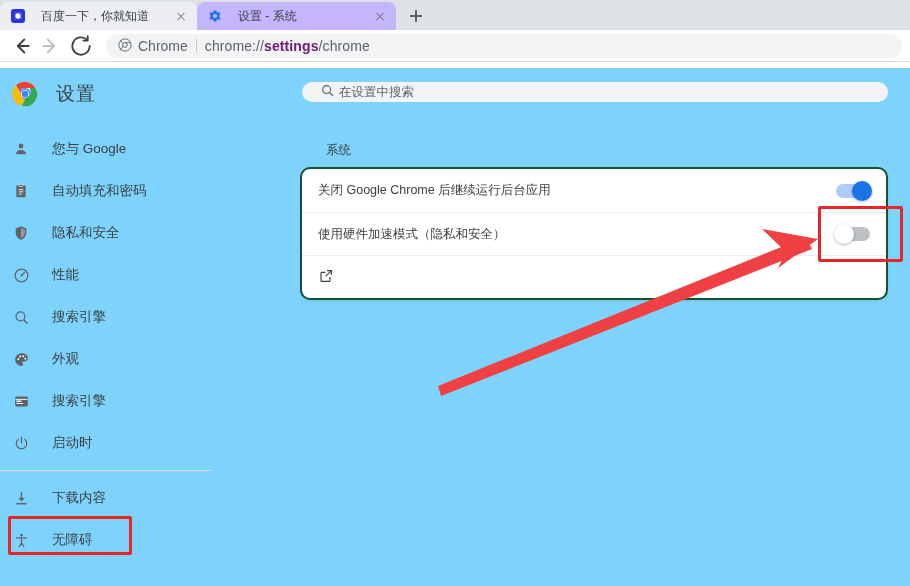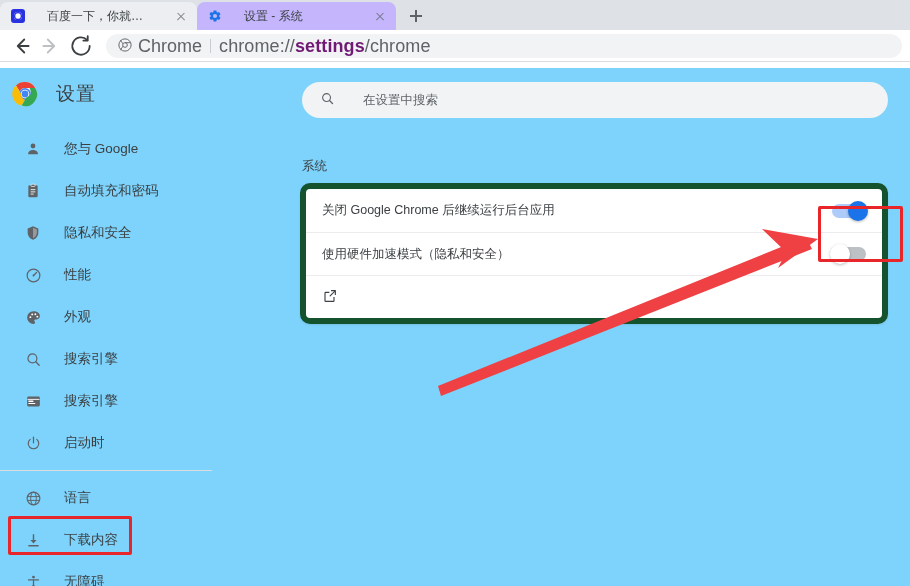--- a/index.html
+++ b/index.html
@@ -11,21 +11,21 @@
   }
   #app { position: relative; width: 910px; height: 586px; background:#fff; }
 
   
   .tabstrip {
     position: absolute; left:0; top:0; width:910px; height:30px;
     background:#dee1e6;
     display:flex; align-items:flex-end;
   }
   .tab {
-    height:28px; display:flex; align-items:center; gap:22px;
+    height:28px; display:flex; align-items:center; gap:16px;
     padding:0 8px 0 11px; font-size:12px; color:#3c4043;
     border-radius:8px 8px 0 0; position:relative; white-space:nowrap;
   }
   .tab.inactive { background:#eceef1; width:197px; }
   .tab.active   { background:#c4b5fd; width:199px; }
   .tab .favicon { width:14px; height:14px; flex:0 0 14px; position:relative; }
   .tab .label { flex:1; overflow:hidden; text-overflow:ellipsis; font-size:12px; }
   .tab .tabclose {
     width:16px;height:16px;flex:0 0 16px;position:relative;opacity:.75;
   }
@@ -57,21 +57,21 @@
   .fav-gear{ width:14px;height:14px;position:relative; }
 
   
   .toolbar{
     position:absolute;left:0;top:30px;width:910px;height:32px;background:#fff;
     display:flex;align-items:center;padding:0 8px;
   }
   .navbtn{ width:26px;height:26px;position:relative;margin-right:4px; }
   .omnibox{
     margin-left:8px;height:24px;flex:1;background:#f1f3f4;border-radius:12px;
-    display:flex;align-items:center;padding:0 12px;gap:8px;font-size:18px;color:#3c4043;
+    display:flex;align-items:center;padding:0 12px;gap:8px;font-size:14px;color:#3c4043;
   }
   .omni-chip{display:flex;align-items:center;gap:6px;color:#5f6368;}
   .omni-sep{width:1px;height:14px;background:#c9ccd0;}
   .url{color:#5f6368;letter-spacing:.1px;}
   .url b{color:#701a75;font-weight:700;}
   .toolbar-underline{
     position:absolute;left:0;top:61px;width:910px;height:1px;background:#dadce0;
   }
 
   
@@ -80,38 +80,38 @@
   
   .sidebar{ position:absolute;left:0;top:0;width:240px;height:524px; }
   .brand{
     display:flex;align-items:center;gap:18px;height:52px;padding-left:12px;
   }
   .chrome-logo{width:26px;height:26px;flex:0 0 26px;}
   .brand-title{font-size:19px;color:#3c4043;letter-spacing:1px;}
 
   .navlist{ margin-top:8px; }
   .navitem{
-    display:flex;align-items:center;height:42px;padding-left:20px;gap:18px;
+    display:flex;align-items:center;height:42px;padding-left:8px;gap:18px;
     font-size:13.5px;color:#3c4043;position:relative;
   }
   .navitem .ico{width:26px;height:22px;flex:0 0 26px;display:flex;align-items:center;justify-content:center;}
   .navitem > * { position:relative; z-index:1; }
   .nav-divider{ width:212px;height:1px;background:#dadce0;margin:6px 0 6px 0; }
 
   
   .main{ position:absolute;left:240px;top:0;width:670px;height:524px; }
   .searchrow{ padding:14px 22px 0 62px; }
   .searchbox{
-    height:36px;background:#f1f3f4;border-radius:18px;display:flex;align-items:center;
-    gap:28px;padding:0 18px;
+    height:20px;background:#f1f3f4;border-radius:18px;display:flex;align-items:center;
+    gap:4px;padding:0 18px;
   }
   .search-ph{font-size:12.5px;color:#5f6368;}
-  .section-title{ margin:40px 0 8px 62px;font-size:12.5px;color:#3c4043; }
+  .section-title{ margin:40px 0 8px 86px;font-size:12.5px;color:#3c4043; }
   .card{
-    margin-left:60px;width:588px;background:#fff;border:6px solid #14532d;
+    margin-left:60px;width:588px;background:#fff;border:2px solid #14532d;
     border-radius:10px;box-shadow:0 1px 2px rgba(60,64,67,.12);
   }
   .crow{
     height:43px;display:flex;align-items:center;justify-content:space-between;
     padding:0 16px 0 16px;font-size:12.5px;color:#3c4043;
   }
   .crow + .crow{ border-top:1px solid #ececee; }
 
   
   .toggle{ width:34px;height:14px;border-radius:7px;position:relative; }
@@ -244,43 +244,43 @@
                 <path stroke="#5f6368" stroke-width="1.8" stroke-linecap="round" d="M12 12l4.3-4.3"></path>
                 <circle cx="12" cy="12" r="1.3" fill="#5f6368"></circle>
               </svg>
           </span>
           <span>性能</span>
         </div>
 
         <div class="navitem">
           <span class="ico">
             <svg width="17" height="17" viewBox="0 0 24 24">
+                <circle cx="10.5" cy="10.5" r="6.3" fill="none" stroke="#5f6368" stroke-width="1.7"></circle>
+                <path stroke="#5f6368" stroke-width="1.9" stroke-linecap="round" d="M15.2 15.2L20 20"></path>
+              </svg>
+          </span>
+          <span>搜索引擎</span>
+        </div>
+
+        <div class="navitem">
+          <span class="ico">
+            <svg width="17" height="17" viewBox="0 0 24 24">
                 <path fill="#5f6368" d="M12 3a9 9 0 0 0 0 18c1.4 0 2.2-.8 2.2-1.9 0-.6-.3-1-.6-1.4-.3-.4-.5-.7-.5-1.2 0-1 .8-1.8 1.9-1.8h1.3A5 5 0 0 0 21 9.7C21 5.9 17 3 12 3z"></path>
                 <circle cx="7.6" cy="11.5" r="1.35" fill="#fff"></circle>
                 <circle cx="10.2" cy="7.6" r="1.35" fill="#fff"></circle>
                 <circle cx="14.6" cy="7.3" r="1.35" fill="#fff"></circle>
                 <circle cx="17.4" cy="10.8" r="1.35" fill="#fff"></circle>
               </svg>
           </span>
           <span>外观</span>
         </div>
 
         <div class="navitem">
           <span class="ico">
             <svg width="17" height="17" viewBox="0 0 24 24">
-                <circle cx="10.5" cy="10.5" r="6.3" fill="none" stroke="#5f6368" stroke-width="1.7"></circle>
-                <path stroke="#5f6368" stroke-width="1.9" stroke-linecap="round" d="M15.2 15.2L20 20"></path>
-              </svg>
-          </span>
-          <span>搜索引擎</span>
-        </div>
-
-        <div class="navitem">
-          <span class="ico">
-            <svg width="17" height="17" viewBox="0 0 24 24">
                 <rect x="3" y="5" width="18" height="14" rx="2" fill="#5f6368"></rect>
                 <rect x="4.6" y="10.6" width="7.5" height="2" rx="1" fill="#fff"></rect>
                 <rect x="4.6" y="14" width="10" height="1.6" rx=".8" fill="#fff"></rect>
                 <rect x="4.6" y="6.6" width="14.8" height="2.2" fill="#fff" opacity=".0"></rect>
                 <path stroke="#fff" stroke-width="1.3" d="M3.6 9h16.8"></path>
               </svg>
           </span>
           <span>搜索引擎</span>
         </div>
 
@@ -289,30 +289,20 @@
             <svg width="17" height="17" viewBox="0 0 24 24">
                 <path fill="none" stroke="#5f6368" stroke-width="1.7" stroke-linecap="round" d="M7.4 6.2a7.4 7.4 0 1 0 9.2 0"></path>
                 <path stroke="#5f6368" stroke-width="1.7" stroke-linecap="round" d="M12 3v8"></path>
               </svg>
           </span>
           <span>启动时</span>
         </div>
 
         <div class="nav-divider"></div>
 
-        <div class="navitem">
-          <span class="ico">
-            <svg width="17" height="17" viewBox="0 0 24 24">
-                <circle cx="12" cy="12" r="9" fill="none" stroke="#5f6368" stroke-width="1.6"></circle>
-                <ellipse cx="12" cy="12" rx="4" ry="9" fill="none" stroke="#5f6368" stroke-width="1.4"></ellipse>
-                <path stroke="#5f6368" stroke-width="1.4" d="M3.3 9.3h17.4M3.3 14.7h17.4"></path>
-              </svg>
-          </span>
-          <span>语言</span>
-        </div>
 
         <div class="navitem">
           <span class="ico">
             <svg width="17" height="17" viewBox="0 0 24 24">
                 <path fill="#5f6368" d="M11 3h2v8.2h3.4L12 16.4 7.6 11.2H11z"></path>
                 <rect x="4.5" y="18.4" width="15" height="2" rx="1" fill="#5f6368"></rect>
               </svg>
           </span>
           <span>下载内容</span>
         </div>

